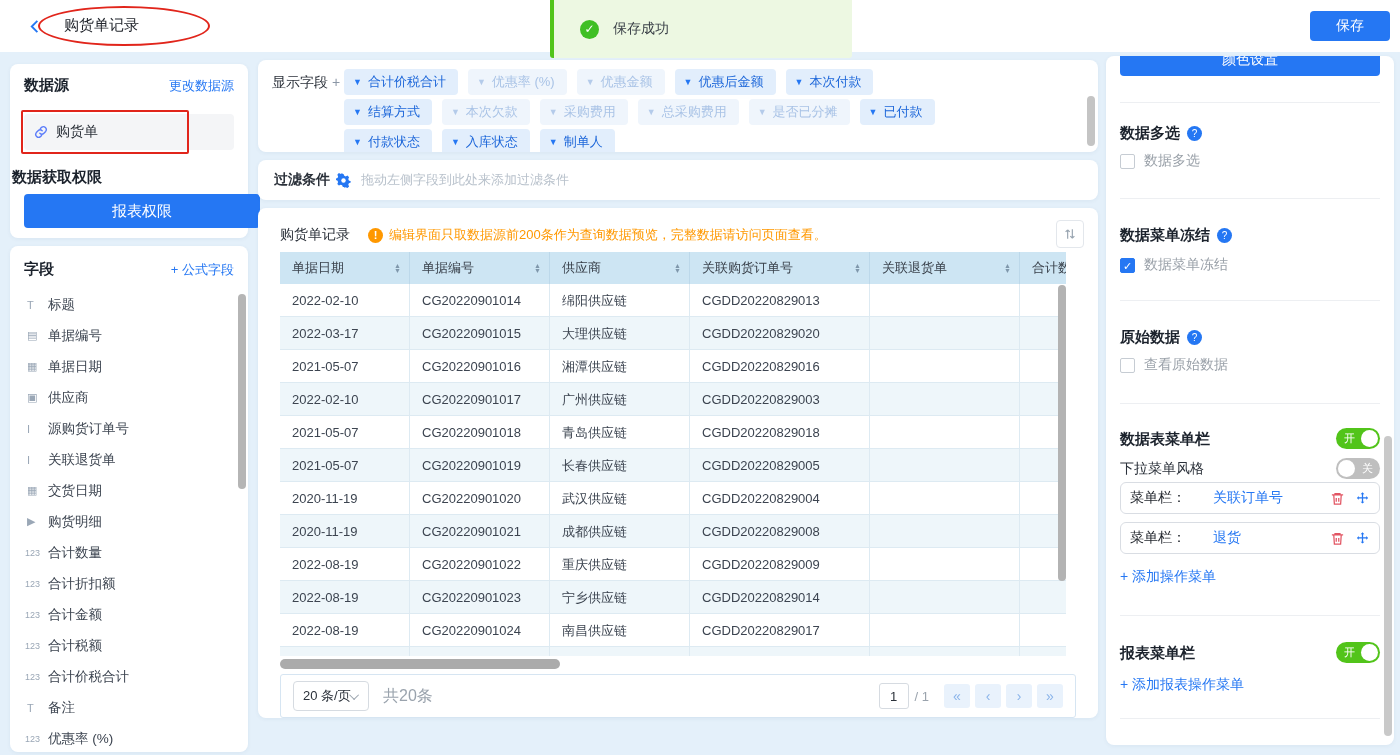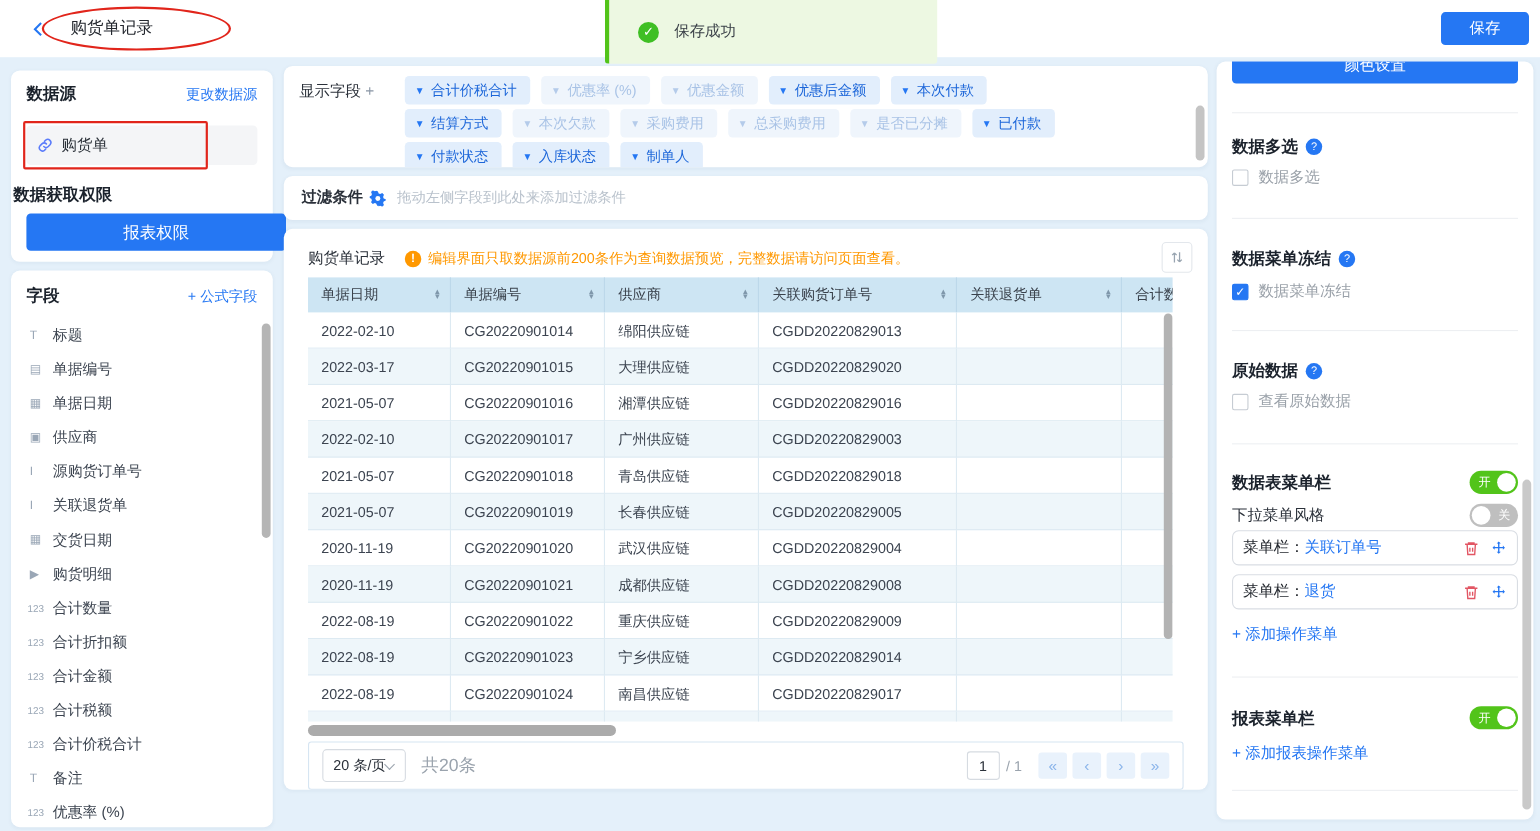--- a/index.html
+++ b/index.html
@@ -31,21 +31,21 @@
   #fields-card { left:10px; top:246px; width:238px; height:506px; padding:14px; overflow:hidden; }
   .field-list { margin-top:10px; }
   .field-item { height:31px; display:flex; align-items:center; cursor:grab; }
   .fglyph { width:24px; flex:0 0 24px; font-size:11px; color:#9aa7b6; text-align:left; padding-left:3px; }
   .field-item.num .fglyph { font-size:9px; letter-spacing:0; padding-left:1px; }
   .flabel { font-size:13.5px; color:#3c4450; }
   .vscroll { position:absolute; background:#bcbcbc; border-radius:4px; width:8px; }
   #fields-scroll { right:2px; top:48px; height:195px; background:#b5b5b5; }
 
   
-  #display-card { left:258px; top:60px; width:840px; height:92px; padding:9px 14px; display:flex; overflow:hidden;gap:24px; }
+  #display-card { left:258px; top:60px; width:840px; height:92px; padding:9px 14px; display:flex; overflow:hidden; }
   #display-label { flex:0 0 72px; font-size:14px; color:#2b313a; padding-top:5px; }
   #display-plus { color:#8b97a6; cursor:pointer; padding-left:4px; font-size:14px; }
   #chip-rows { flex:1; }
   .chip-row { display:flex; margin-bottom:4px; }
   .chip { height:26px; border-radius:4px; display:flex; align-items:center; padding:0 12px 0 9px; margin-right:10px; font-size:13px; cursor:pointer; white-space:nowrap; }
   .chip i { font-style:normal; font-size:9px; margin-right:6px; }
   .chip b { font-weight:normal; }
   .chip.on { background:#e2eefc; color:#1c66d9; }
   .chip.on i { color:#2577f3; }
   .chip.off { background:#eff5fc; color:#a9c3e6; }
@@ -94,21 +94,21 @@
   .help { width:15px; height:15px; border-radius:50%; background:#2577f3; color:#fff; font-size:10px; font-weight:normal; text-align:center; line-height:15px; margin-left:7px; }
   .cb { display:flex; align-items:center; cursor:pointer; }
   .box { width:15px; height:15px; border:1px solid #c6ccd3; border-radius:2px; background:#fff; margin-right:9px; color:transparent; font-size:11px; text-align:center; line-height:14px; }
   .box.checked { background:#2577f3; border-color:#2577f3; color:#fff; }
   .cb-label { font-size:14px; color:#9aa1a9; }
   .toggle { position:absolute; right:0; top:-2px; width:44px; height:21px; border-radius:11px; display:flex; align-items:center; cursor:pointer; }
   .toggle b { font-weight:normal; font-size:11px; color:#fff; }
   .toggle .knob { width:17px; height:17px; border-radius:50%; background:#fff; }
   .toggle.on { background:#52c41a; justify-content:space-between; padding:0 2px 0 8px; }
   .toggle.off { background:#bfbfbf; justify-content:space-between; padding:0 7px 0 2px; }
-  .menu-item { height:32px; border:1px solid #d9dde3; border-radius:6px; display:flex; align-items:center; padding:0 9px; background:#fff; }
+  .menu-item { height:32px; border:1px solid #d9dde3; border-radius:6px; display:flex; align-items:center; padding:0 9px; background:#fff;gap:27px; }
   .mi-prefix { font-size:14px; color:#23272e; }
   .mi-name { font-size:14px; color:#2577f3; }
   .mi-icons { margin-left:auto; display:flex; align-items:center; gap:10px; }
   .mi-icons span { display:flex; cursor:pointer; }
   .add-link { font-size:14px; color:#2577f3; cursor:pointer; }
   #settings-scroll { right:2px; top:380px; height:300px; background:#c9c9c9; }
 </style>
 </head>
 <body>
 

